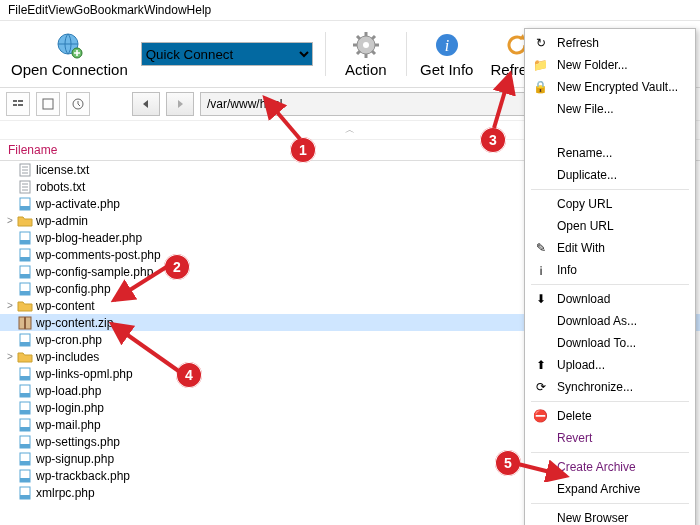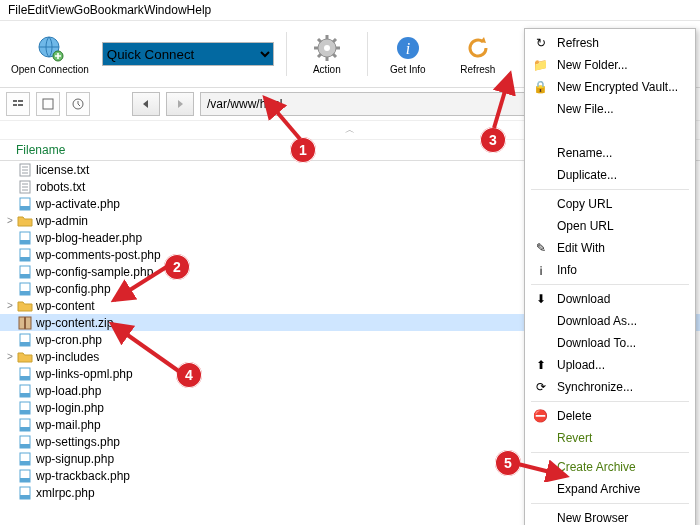--- a/index.html
+++ b/index.html
@@ -1,41 +1,41 @@
 <!DOCTYPE html>
 <html><head>
 <meta charset="utf-8">
 <style>
 html,body{margin:0;padding:0;font-family:"Segoe UI",Tahoma,sans-serif;font-size:12px;background:#fff;color:#000;width:700px;height:525px;overflow:hidden}
 .menubar{display:flex;padding:3px 8px;border-bottom:1px solid #e6e6e6}
 .menubar span{cursor:default}
 .toolbar{display:flex;align-items:center;padding:4px 6px;border-bottom:1px solid #ddd;gap:2px}
 .tbtn{display:flex;flex-direction:column;align-items:center;justify-content:center;min-width:58px;height:56px;padding:0 4px;border:1px solid transparent;border-radius:3px}
 .tbtn .ico{width:28px;height:28px;display:flex;align-items:center;justify-content:center}
-.tbtn .lbl{font-size:10px;margin-top:2px;white-space:nowrap}
+.tbtn .lbl{font-size:15px;margin-top:2px;white-space:nowrap}
 .qc{flex:0 0 172px;margin:0 6px}
 .qc select{width:100%;height:24px;border:1px solid #b8b8b8;background:#0369a1}
 .sep{width:1px;height:44px;background:#e0e0e0;margin:0 4px}
 .navrow{display:flex;align-items:center;padding:4px 6px;gap:6px;border-bottom:1px solid #eee}
 .sq{width:22px;height:22px;border:1px solid #c9c9c9;display:flex;align-items:center;justify-content:center;background:#fdfdfd}
 .navbtn{width:26px;height:22px;border:1px solid #bfbfbf;background:linear-gradient(#fafafa,#e9e9e9);display:flex;align-items:center;justify-content:center}
 .path{flex:1;height:22px;border:1px solid #c0c0c0;background:#f3f3f3;padding:0 6px;display:flex;align-items:center;overflow:hidden}
 .collapse{width:100%;text-align:center;color:#888;font-size:10px;padding:2px 0;border-bottom:1px solid #eee}
-.colhead{padding:3px 16px;border-bottom:1px solid #ddd;color:#15803d;position:relative}
+.colhead{padding:3px 8px;border-bottom:1px solid #ddd;color:#be185d;position:relative}
 .filelist{overflow:auto;height:380px}
 .frow{display:flex;align-items:center;height:17px;padding:0 4px}
 .frow.sel{background:#cfe6ff}
 .exp{width:12px;text-align:center;color:#888;font-size:10px}
 .fico{width:18px;height:14px;display:flex;align-items:center;justify-content:center}
 .fname{padding-left:2px}
 .ctx{position:absolute;right:4px;top:28px;width:166px;background:#fff;border:1px solid #bcbcbc;box-shadow:2px 2px 6px rgba(0,0,0,.25);padding:3px 2px}
 .ctx .item{display:flex;align-items:center;height:22px;padding:0 6px;gap:8px}
 .ctx .iico{width:16px;height:16px;display:flex;align-items:center;justify-content:center}
 .ctx .csep{height:1px;background:#e3e3e3;margin:3px 4px}
-.ctx .dis{color:#4d7c0f}
+.ctx .dis{color:#701a75}
 .marker{position:absolute;width:26px;height:26px;border-radius:50%;background:#d8232a;color:#fff;font-weight:bold;font-size:14px;display:flex;align-items:center;justify-content:center;box-shadow:0 0 0 1px #fff inset}
 .arrow{position:absolute;pointer-events:none}
 svg{display:block}
 </style>
 </head>
 <body>
 
 <div class="menubar">
   <span>File</span>
   <span>Edit</span>

